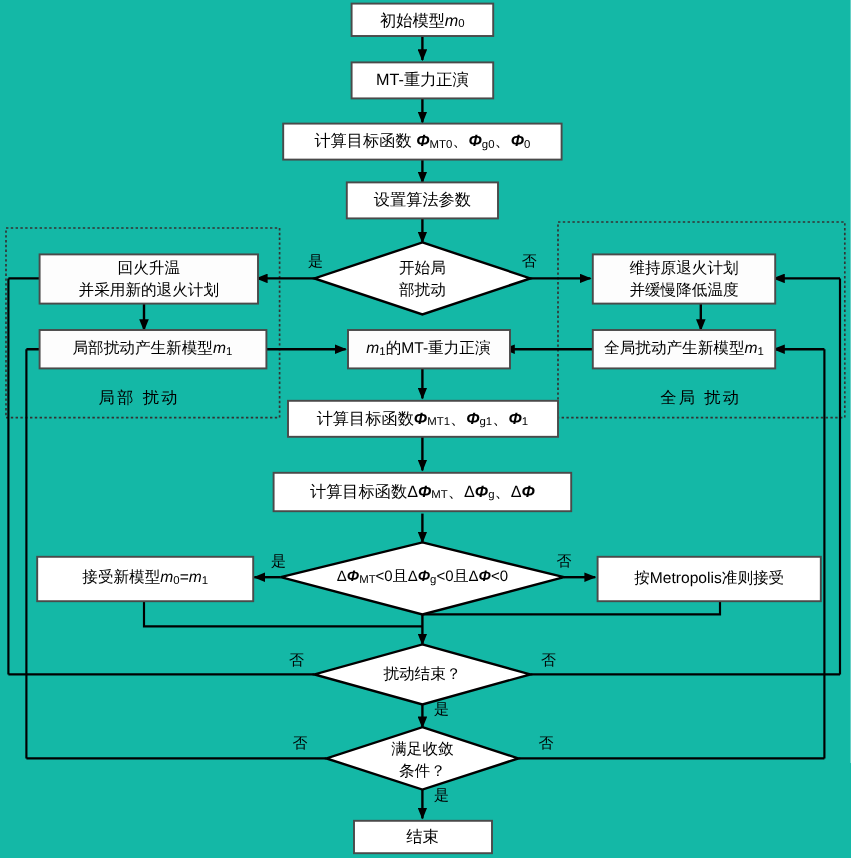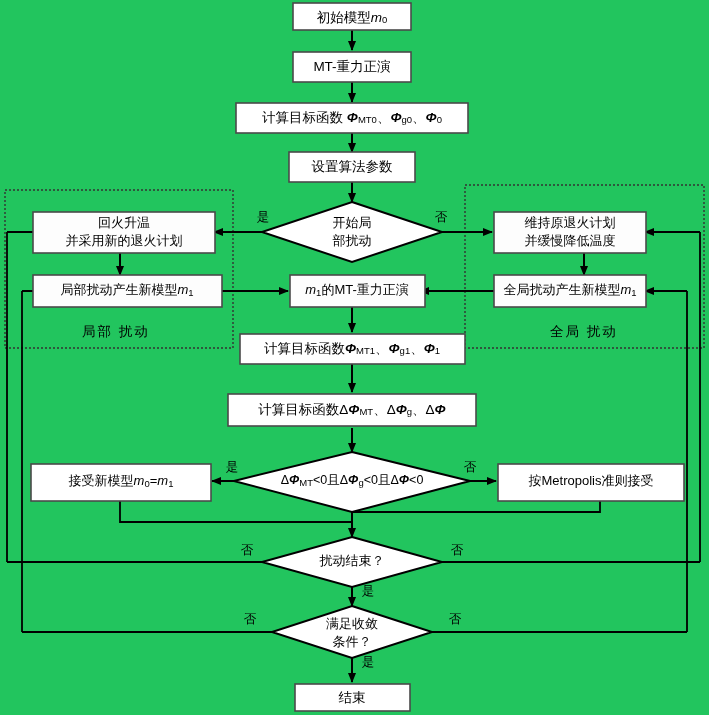--- a/index.html
+++ b/index.html
@@ -1,17 +1,17 @@
 <!DOCTYPE html>
 <html><head>
 <meta charset="utf-8">
 <style>
   html,body{margin:0;padding:0;background:#ffffff;}
   body{font-family:"Liberation Sans","DejaVu Sans",sans-serif;}
-  #stage{position:relative;width:709px;height:715px;background:#22c55e;overflow:hidden;}
+  #stage{position:relative;width:709px;height:715px;background:#14b8a6;overflow:hidden;}
   svg#flow{position:absolute;left:0;top:0;width:709px;height:715px;}
   .node-rect{fill:#ffffff;stroke:#4a4a4a;stroke-width:1.6;}
   .node-rect.shadow{fill:#fdfdfd;}
   .node-diamond{fill:#ffffff;stroke:#000000;stroke-width:2;}
   .group-box{fill:none;stroke:#333333;stroke-width:1.4;stroke-dasharray:2 2;}
   .edge{stroke:#000000;stroke-width:2;fill:none;}
   .edge-thin{stroke:#000000;stroke-width:1.8;fill:none;}
   text{fill:#000000;font-family:"Liberation Sans","DejaVu Sans",sans-serif;}
   .t-node{font-size:13.5px;text-anchor:middle;dominant-baseline:middle;}
   .t-node-sm{font-size:13px;text-anchor:middle;dominant-baseline:middle;}

